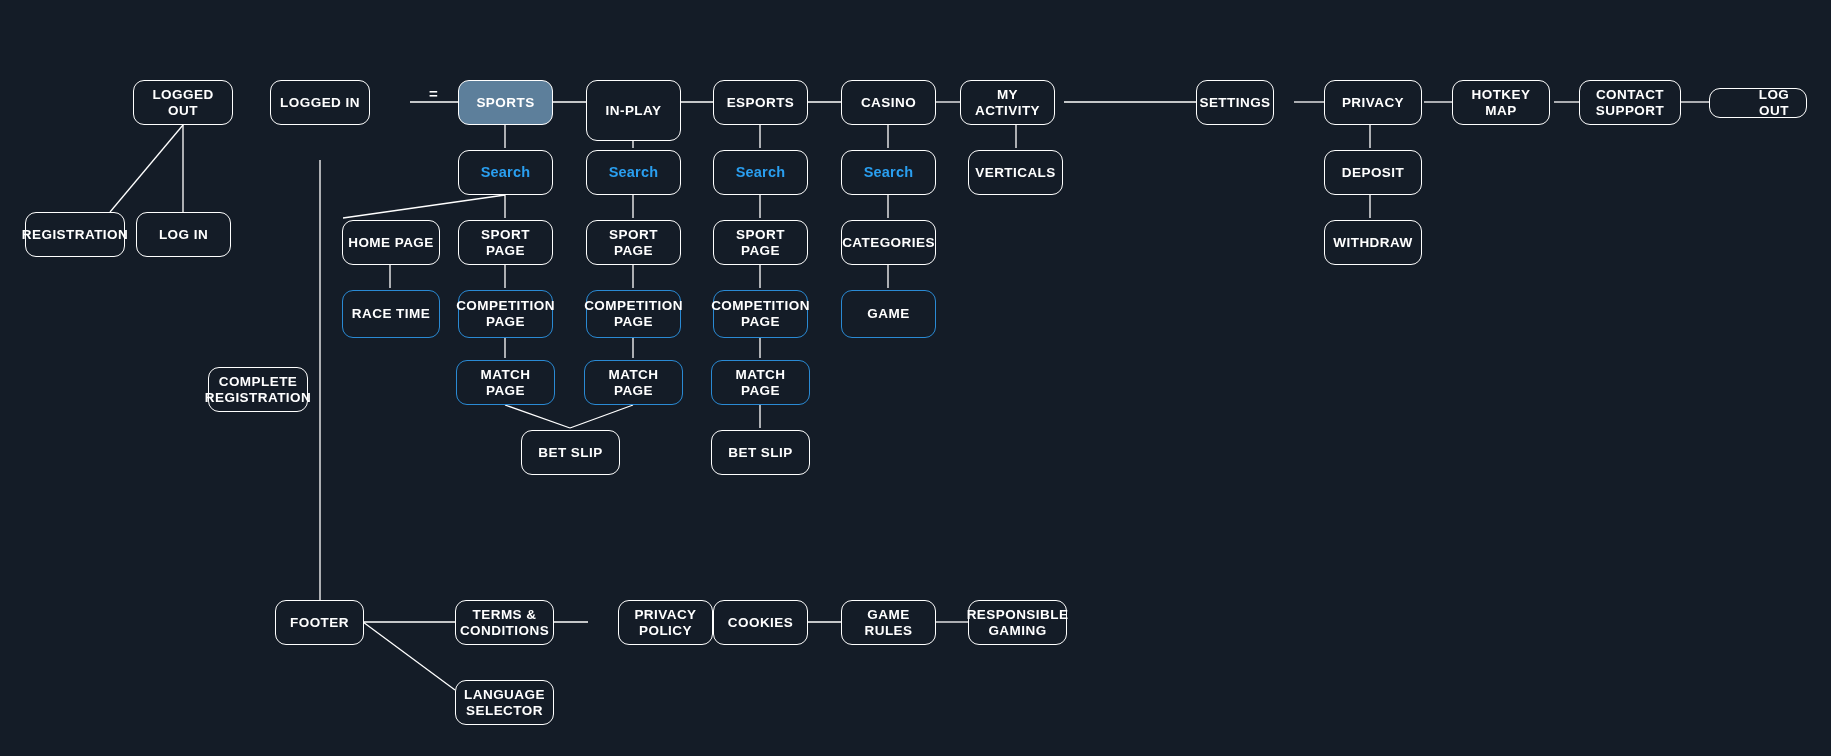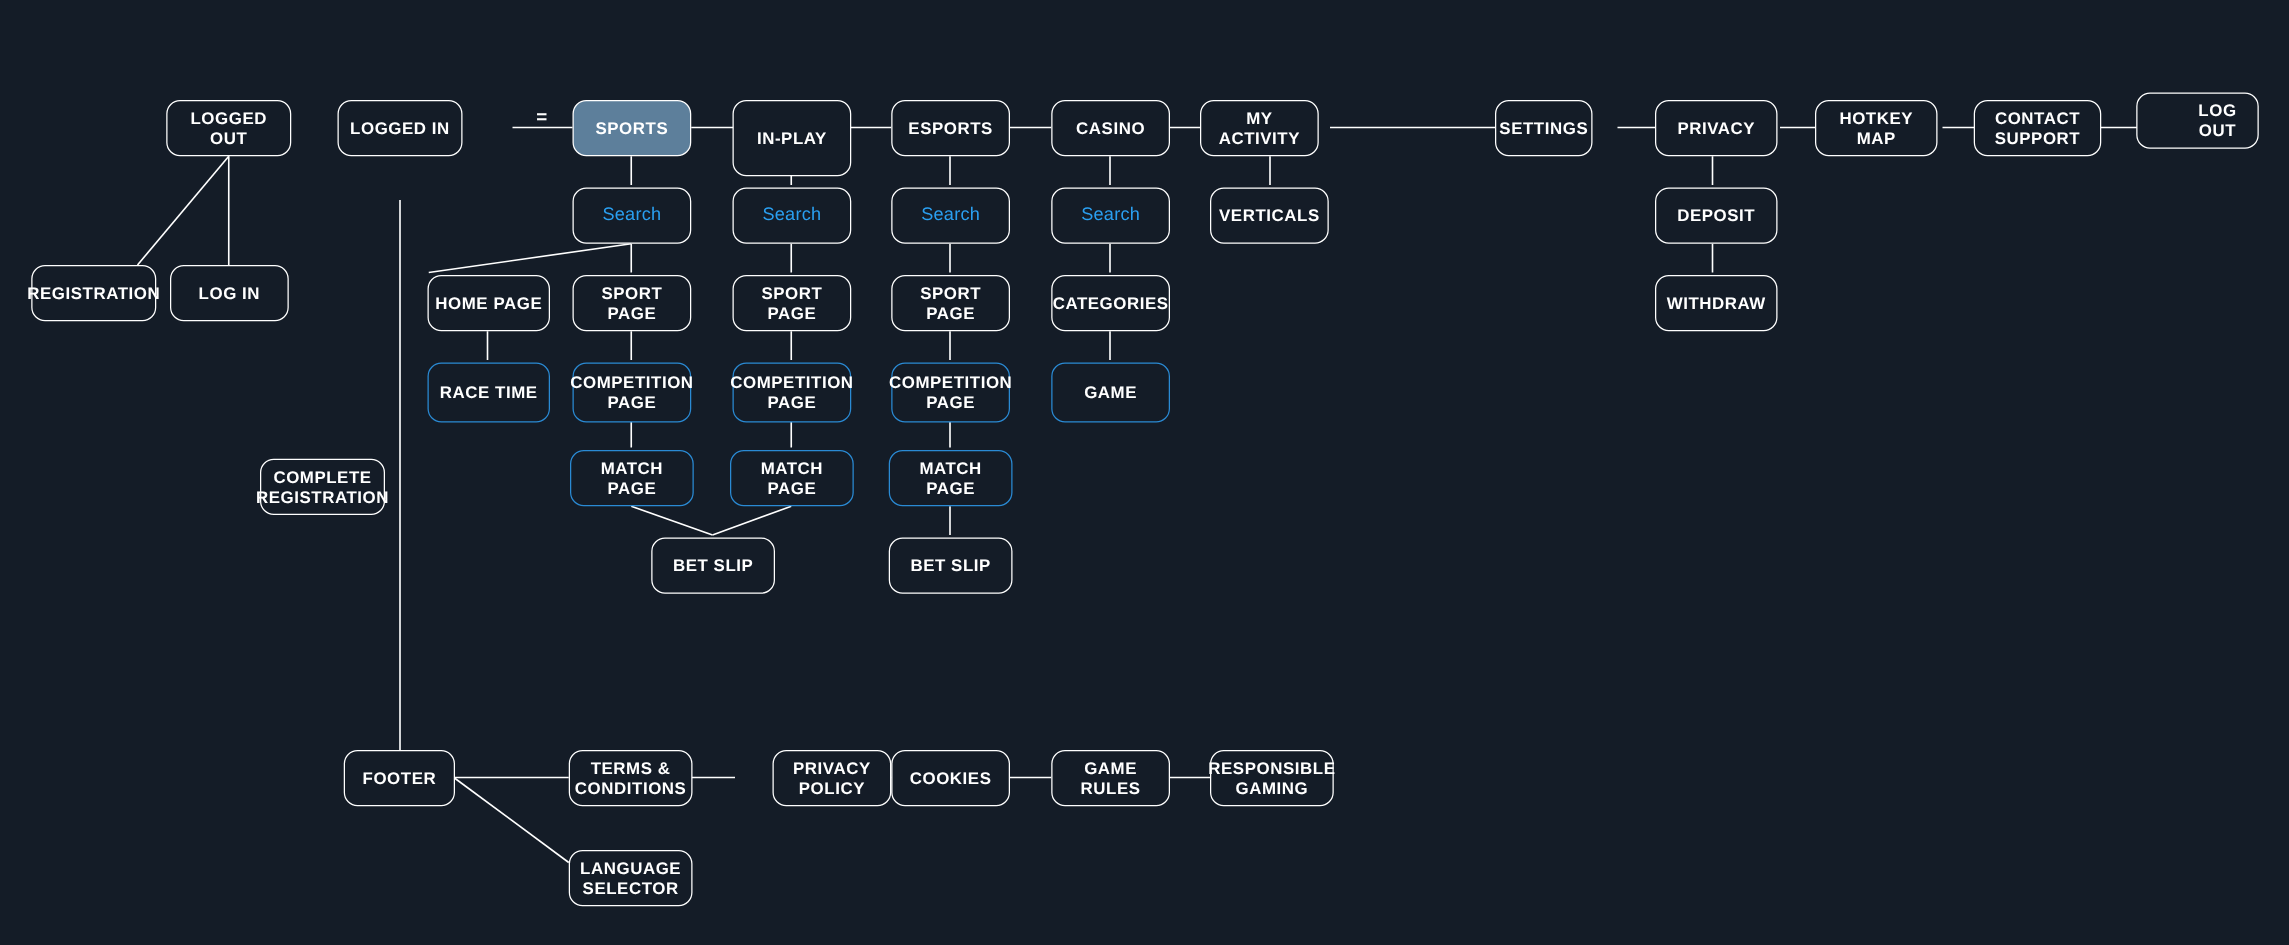--- a/index.html
+++ b/index.html
@@ -60,21 +60,21 @@
     z-index: 3;
   }
   .node.on-panel {
     background: transparent;
   }
   .node.blue {
     border-color: #2a8ad4;
   }
   .node.search {
     color: #2a9ff0;
-    font-weight: normal;
+    font-weight: bold;
     font-size: 14.5px;
     letter-spacing: 0.2px;
   }
   .eq-sign {
     position: absolute;
     color: #ffffff;
     font-size: 15px;
     font-weight: bold;
     z-index: 3;
   }
@@ -209,21 +209,21 @@
   </div>
 
   <div class="node" style="left:1452px; top:80px; width:98px; height:45px;">
     <span>HOTKEY MAP</span>
   </div>
 
   <div class="node" style="left:1579px; top:80px; width:102px; height:45px;">
     <span>CONTACT SUPPORT</span>
   </div>
 
-  <div class="node" style="left:1709px; top:74px; width:98px; height:45px;padding-left:36px;">
+  <div class="node" style="left:1709px; top:88px; width:98px; height:30px;padding-left:36px;">
     <span>LOG OUT</span>
   </div>
 
   <div class="node search" style="left:458px; top:150px; width:95px; height:45px;">
     <span>Search</span>
   </div>
 
   <div class="node search" style="left:586px; top:150px; width:95px; height:45px;">
     <span>Search</span>
   </div>

